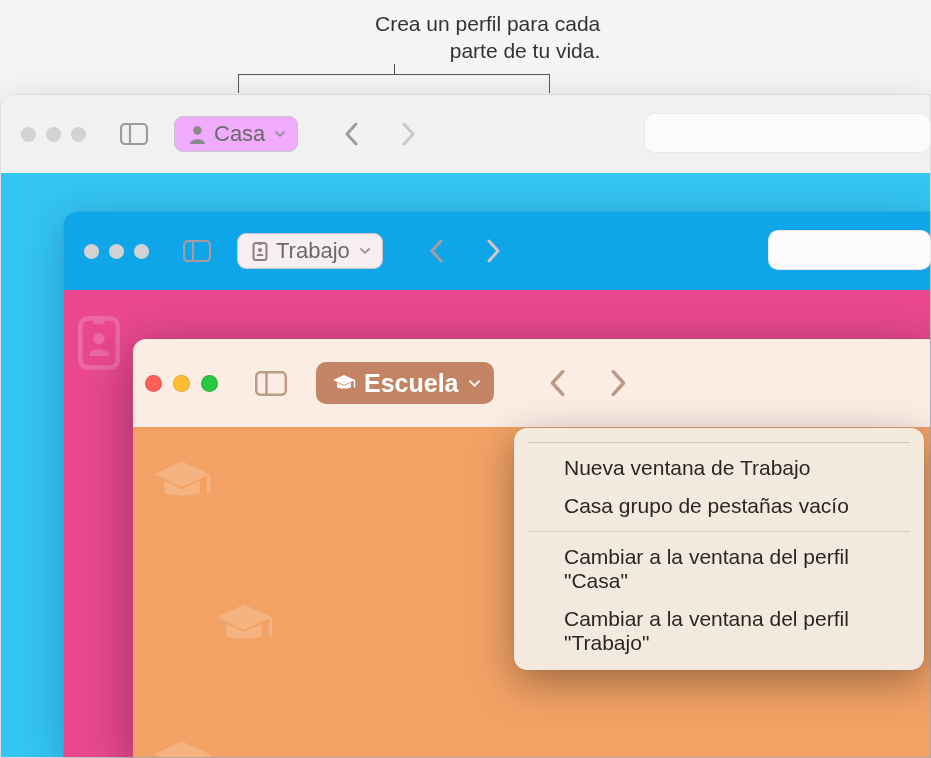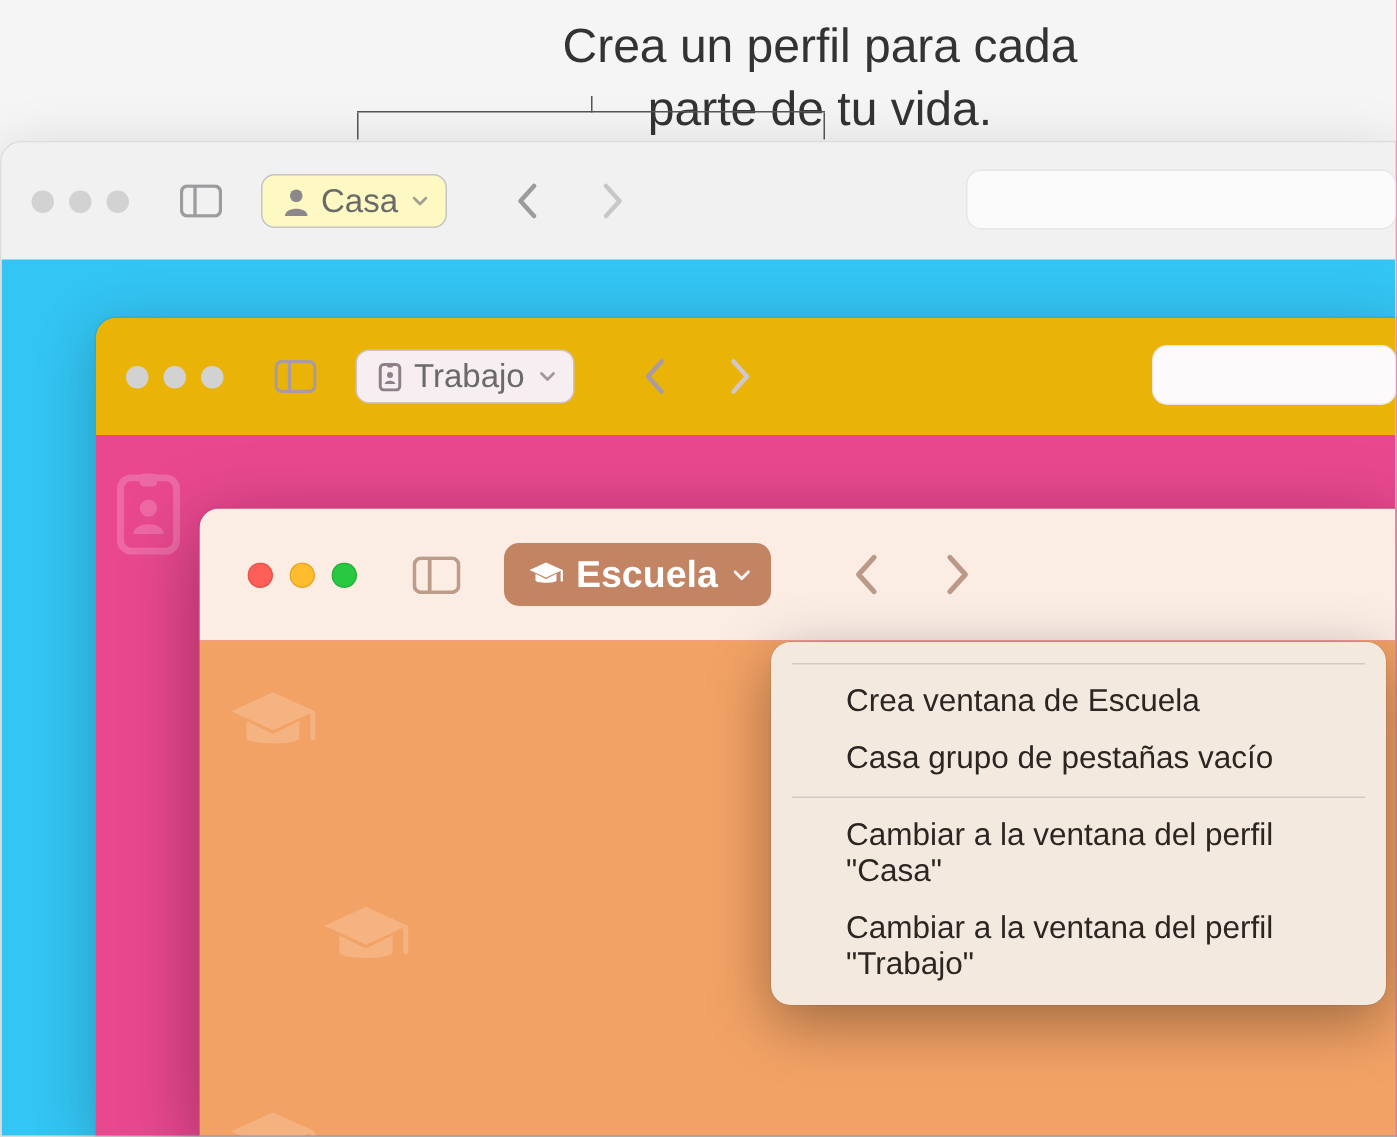--- a/index.html
+++ b/index.html
@@ -9,24 +9,24 @@
       width: 931px;
       height: 758px;
       position: relative;
       overflow: hidden;
     }
     
     .annotation {
       position: absolute;
       top: 10px;
       left: 375px;
-      font-size: 32px;
+      font-size: 21px;
       color: #333;
       line-height: 1.3;
-      text-align: center;
+      text-align: right;
     }
     
     .bracket {
       position: absolute;
       top: 74px;
       left: 238px;
       width: 312px;
       height: 18px;
       border-top: 1px solid #555;
     }
@@ -81,21 +81,21 @@
       left: 63px;
       width: 868px;
       height: 547px;
       border-radius: 14px 0 0 0;
       overflow: hidden;
       border: 1px solid rgba(0,0,0,0.12);
       box-shadow: 0 8px 40px rgba(0,0,0,0.22);
     }
     .win2-chrome {
       height: 78px;
-      background: #eab308;
+      background: #0ea5e9;
       display: flex;
       align-items: center;
       padding: 0 20px;
       gap: 18px;
     }
     .win2-body {
       background: #e9488f;
       height: 100%;
       position: relative;
     }
@@ -110,21 +110,21 @@
       border-radius: 14px 0 0 0;
       overflow: hidden;
       border: 1px solid rgba(0,0,0,0.12);
       box-shadow: 0 12px 50px rgba(0,0,0,0.35);
     }
     .win3-chrome {
       height: 88px;
       background: #fbece4;
       display: flex;
       align-items: center;
-      padding: 0 32px;
+      padding: 0 12px;
       gap: 20px;
     }
     .win3-body {
       background: #f2a265;
       height: 100%;
       position: relative;
     }
     
     
     .traffic {
@@ -162,21 +162,21 @@
     
     
     .profile-btn {
       display: inline-flex;
       align-items: center;
       gap: 8px;
       height: 36px;
       padding: 0 12px 0 14px;
       border-radius: 9px;
       border: 1.5px solid #c5c3c5;
-      background: #fef9c3;
+      background: #f0abfc;
       font-size: 22px;
       color: #6a6a6a;
       cursor: pointer;
     }
     .win2 .profile-btn { background: #f6eef1; border-color: #cfc2c8; }
     
     .profile-btn.active {
       height: 42px;
       background: #c38463;
       border: none;
@@ -414,21 +414,21 @@
       <path d="M12 1 L23 6 L12 11 L1 6 Z" fill="#fff"></path>
       <path d="M5 8.5 L5 13 C5 15 19 15 19 13 L19 8.5 L12 12 Z" fill="#fff"></path>
       <line x1="22.5" y1="6.5" x2="22.5" y2="13" stroke="#fff" stroke-width="1.3" stroke-linecap="round"></line>
     </svg>
   </div>
 </div>
 
 <div class="menu">
   <div class="menu-sep"></div>
   <div class="menu-item">
-    <span>Crea ventana de Escuela</span>
+    <span>Nueva ventana de Trabajo</span>
   </div>
   <div class="menu-item">
     <span>Casa grupo de pestañas vacío</span>
   </div>
   <div class="menu-sep"></div>
   <div class="menu-item">
     <span>Cambiar a la ventana del perfil "Casa"</span>
   </div>
   <div class="menu-item">
     <span>Cambiar a la ventana del perfil "Trabajo"</span>

